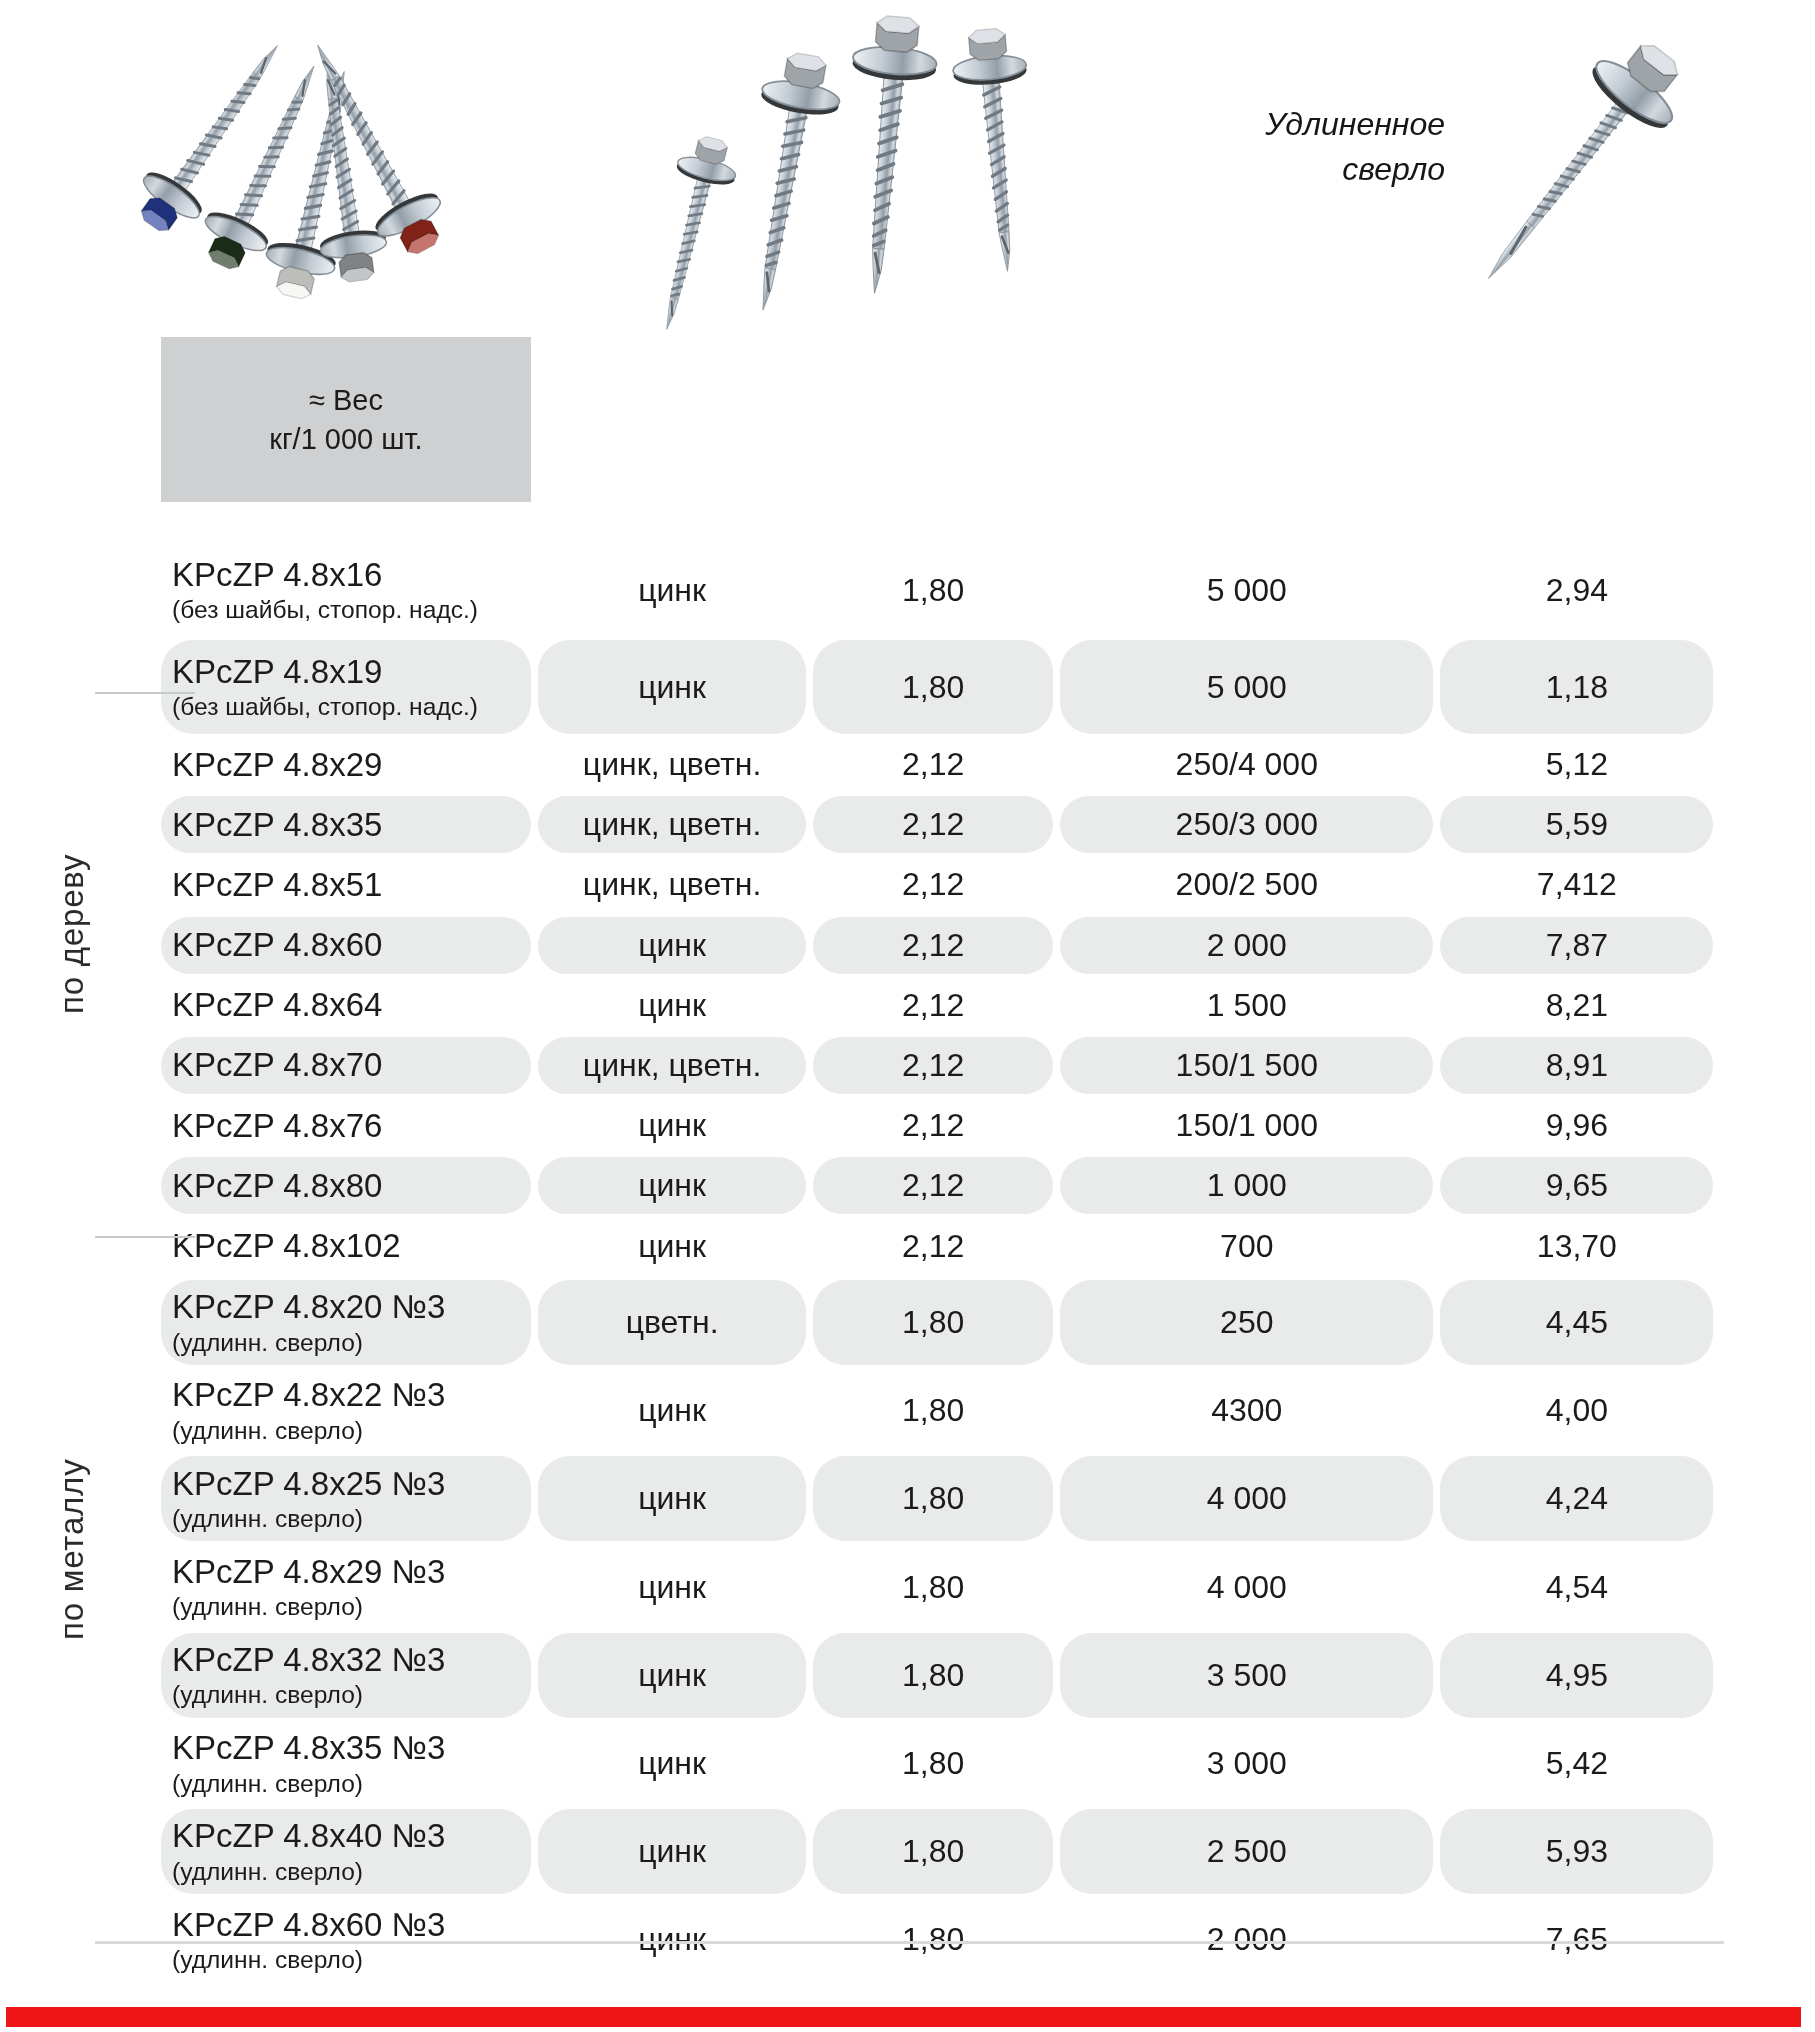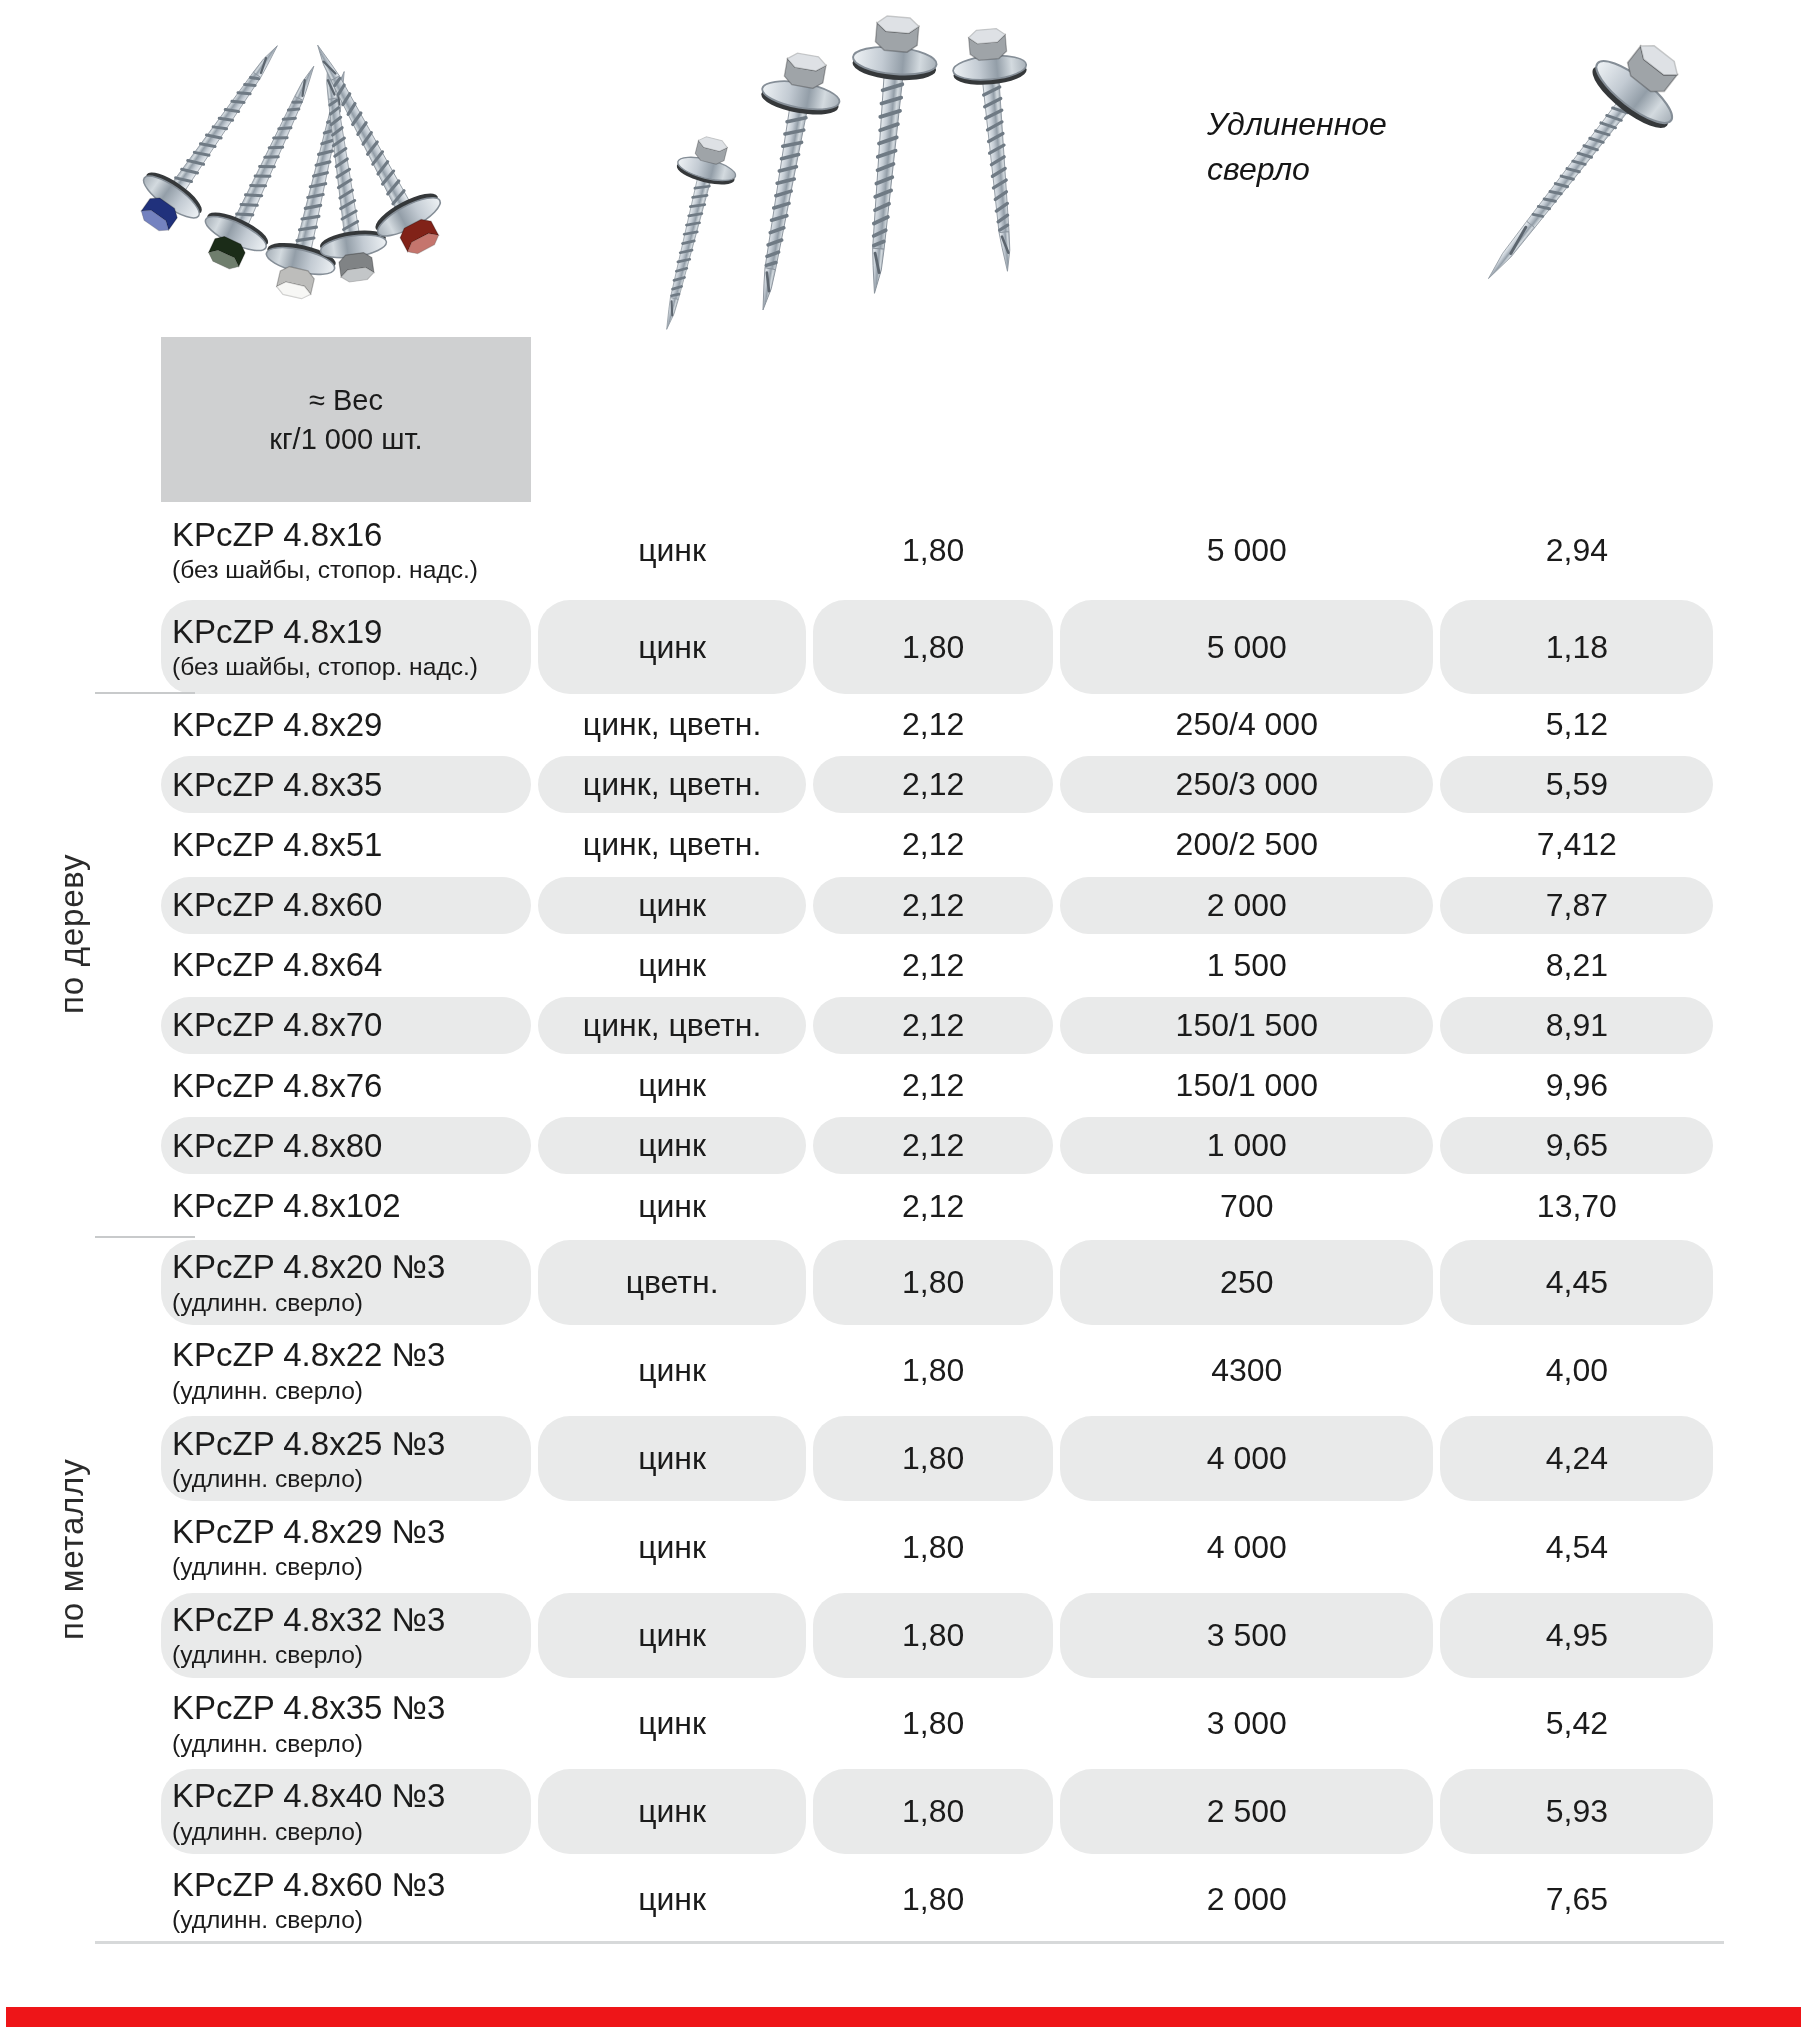--- a/index.html
+++ b/index.html
@@ -8,39 +8,39 @@
     font-family:"Liberation Sans", sans-serif; color:#1b1b1b; overflow:hidden;
   }
 
   
   .hero-svg { position:absolute; }
   .img-colored { left:71px;  top:14.3px; }
   .img-zinc    { left:627px; top:4px;  }
   .img-long    { left:1386px;top:6.4px;  }
   .drill-label {
     position:absolute; left:1207px; top:102px; width:238px;
-    font-style:italic; font-size:32px; line-height:1.4; text-align:left;
+    font-style:italic; font-size:32px; line-height:1.4; text-align:right;
     white-space:pre-line; color:#161616;
   }
 
   
   .grid5 {
     display:grid;
     grid-template-columns:370px 268px 240px 373px 273px;
     column-gap:7.1px;
   }
   .thead { position:absolute; left:161px; top:337px; width:1553px; }
   .hcell {
     background:#cfd0d1; height:165px;
     display:flex; align-items:center; justify-content:center;
     text-align:center; font-size:29px; line-height:1.32; white-space:pre-line;
   }
   .hcell.first { justify-content:flex-start; text-align:left; padding-left:12.7px; box-sizing:border-box; }
 
-  .tgroup { position:absolute; left:161px; width:1553px; row-gap:3.2px; }
+  .tgroup { position:absolute; left:161px; width:1553px; row-gap:3.2px;margin-top:40px; }
   #group-0 { top:503px;  grid-auto-rows:94px; }
   #group-1 { top:696px;  grid-auto-rows:57px;  }
   #group-2 { top:1240px; grid-auto-rows:85px; }
 
   .row { display:contents; }
   .cell {
     display:flex; align-items:center; justify-content:center;
     font-size:32px; background:#ffffff;
   }
   .row.gray .cell { background:#e9eaea;border-radius:32px; }

